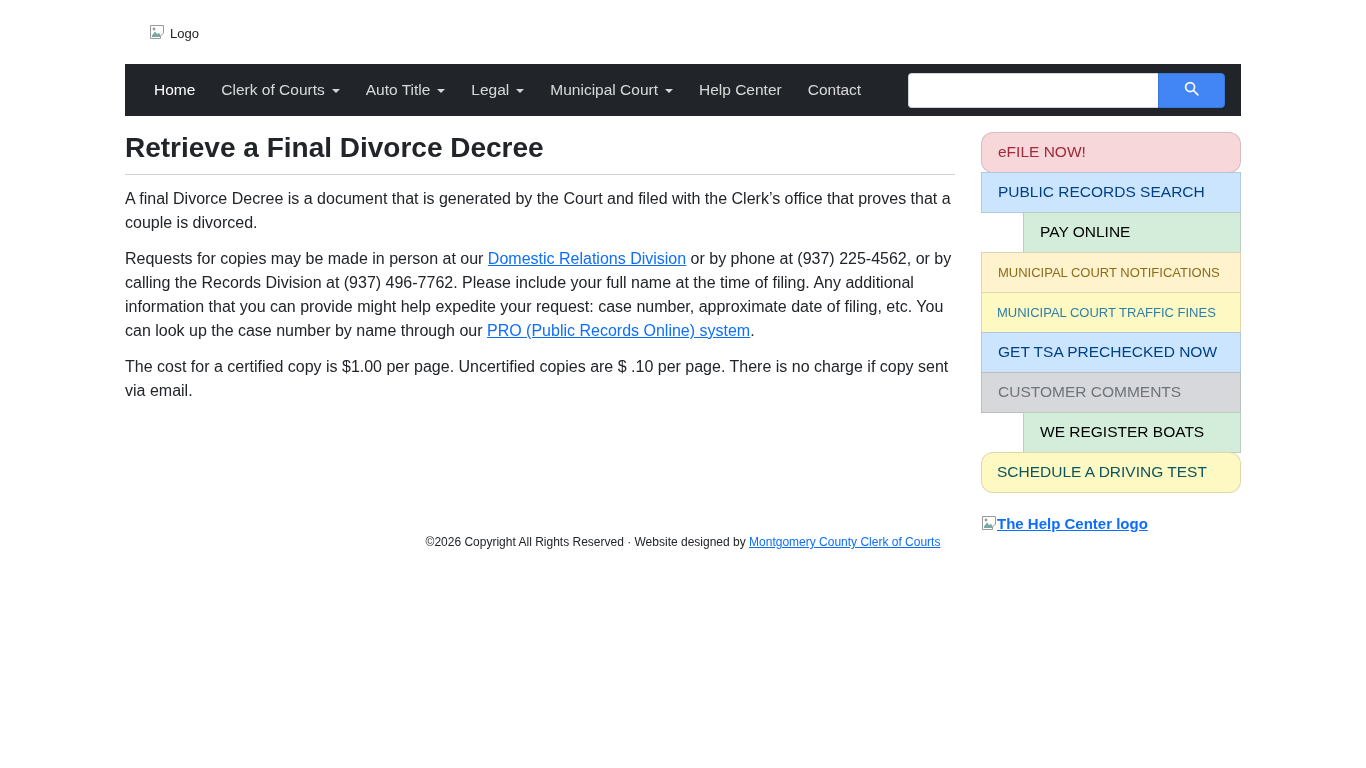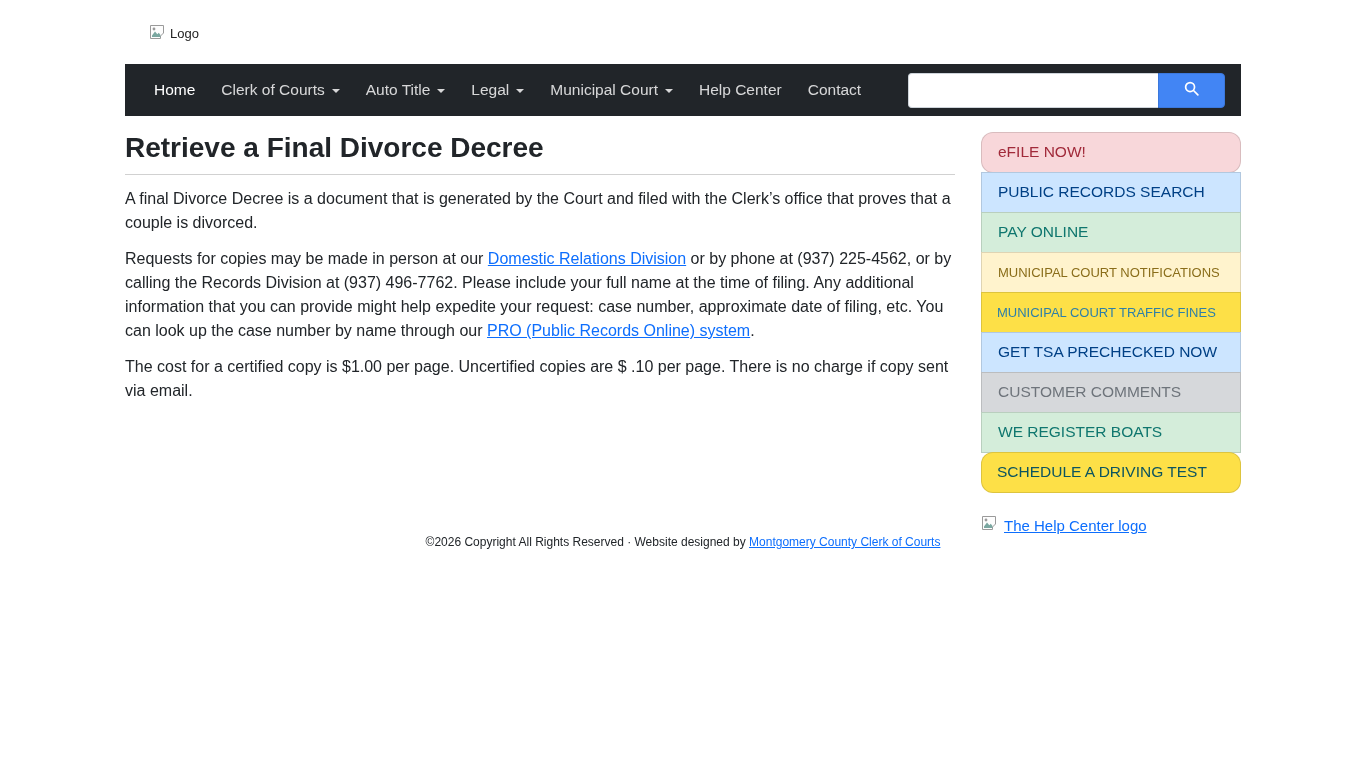--- a/index.html
+++ b/index.html
@@ -51,27 +51,27 @@
   .lg-item {
     display:flex; align-items:center; min-height:41px; padding:8px 16px;
     border:1px solid rgba(0,0,0,0.125); margin-top:-1px;
     text-decoration:none; font-size:15.5px; line-height:1.2;
   }
   .lg-item:first-child { margin-top:0; border-top-left-radius:4px; border-top-right-radius:4px;border-radius:12px; }
   .lg-item:last-child { border-bottom-left-radius:4px; border-bottom-right-radius:4px;border-radius:12px; }
   .lg-item.small-text { font-size:13px; }
   .v-danger    { background:#f8d7da; color:#a12a3a; }
   .v-primary   { background:#cce5ff; color:#004085; }
-  .v-success   { background:#d4edda; color:#0f766e; }
+  .v-success   { background:#d4edda; color:#000000;margin-left:42px; }
   .v-warning   { background:#fff3cd; color:#8a6d1a; }
-  .v-info      { background:#fde047; color:#0c5460;padding-left:15px; }
+  .v-info      { background:#fef9c3; color:#0c5460;padding-left:15px; }
   .v-info.light{ color:#2e7fa8; }
   .v-secondary { background:#d6d8db; color:#6e747b; }
 
-  .help-logo-link { display:inline-flex; align-items:flex-end; gap:7px; margin-top:22px; color:#0d6efd; text-decoration:underline; font-size:15px; }
+  .help-logo-link { display:inline-flex; align-items:flex-start; gap:0; margin-top:22px; color:#0d6efd; text-decoration:underline; font-size:15px;font-weight:bold; }
 
   
   .footer { text-align:center; font-size:12px; color:#212529; margin-top:0; padding-bottom:20px; }
   .footer a { color:#0d6efd; text-decoration:underline; }
 </style>
 </head>
 <body>
 
 <div class="page">
   <div class="container">

